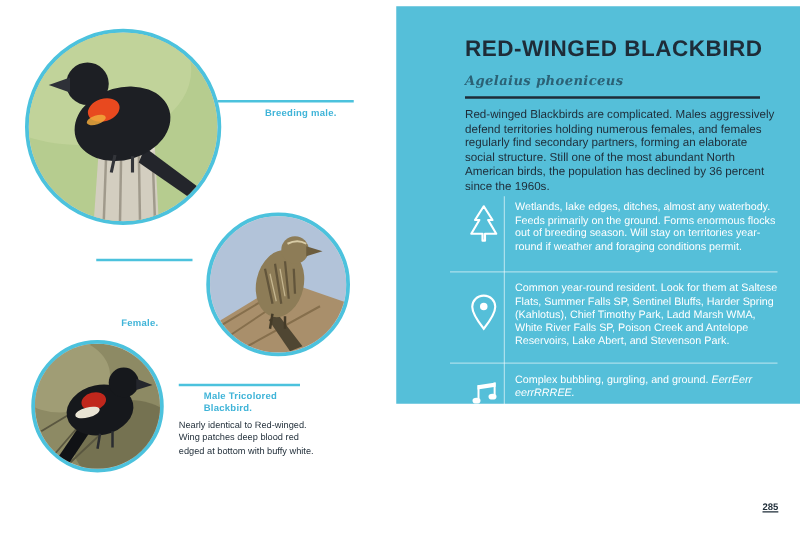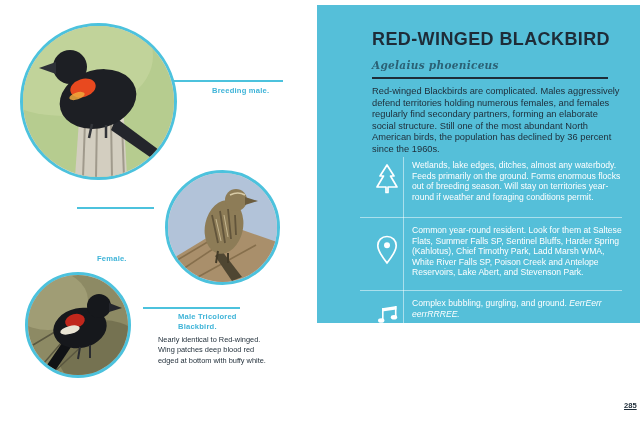--- a/index.html
+++ b/index.html
@@ -15,21 +15,21 @@
 
   .cap-line { position:absolute; height:2px; background:#4cc2dd; }
   #cap1-line { left:174px; top:80px;  width:109px; }
   #cap2-line { left:77px;  top:207px; width:77px;  }
   #cap3-line { left:143px; top:307px; width:97px;  }
 
   .caption { position:absolute; color:#25323d; font-size:7.4px; line-height:10.4px; }
   .caption .cap-title { color:#3fb4d8; font-weight:bold; font-size:7.6px; display:block; margin-bottom:2px; letter-spacing:.2px;padding-left:20px; }
   #cap1 { left:192px; top:86px;  width:104px; }
   #cap2 { left:77px;  top:212px; width:92px;margin-top:42px;  }
-  #cap3 { left:143px; top:312px; width:108px;margin-left:15px; }
+  #cap3 { left:143px; top:312px; width:108px; }
 
   
   #right-page { position:absolute; left:317px; top:5px; width:323px; height:318px; background:#55bfd9; }
   #species-title { position:absolute; left:55px; top:24px; width:260px; color:#1e2c38; font-size:18px; font-weight:bold; letter-spacing:.4px; white-space:nowrap; }
   #sci-name { position:absolute; left:55px; top:54px; color:#2b6175; font-family:"DejaVu Serif", serif; font-style:italic; font-weight:bold; font-size:10.5px; letter-spacing:.3px;text-align:right; }
   #title-rule { position:absolute; left:55px; top:72px; width:236px; height:2px; background:#1e2c38; }
   #intro { position:absolute; left:55px; top:81px; width:252px; color:#1e2c38; font-size:9.3px; line-height:11.6px; }
 
   .fact-text { position:absolute; left:95px; width:214px; color:#ffffff; font-size:8.6px; line-height:10.6px; }
   .fact-text .call { font-style:italic; }
@@ -40,21 +40,21 @@
 
   .fact-divider { position:absolute; left:43px; width:262px; height:1px; background:rgba(255,255,255,.5); }
   #div1 { top:212px; } #div2 { top:285px; } #div3 { top:324px; }
   #icon-rail { position:absolute; left:86px; top:152px; width:1px; height:238px; background:rgba(255,255,255,.5); }
 
   .fact-icon { position:absolute; left:55px; width:30px; display:flex; justify-content:center; }
   #icon1 { top:158px; } #icon2 { top:230px; } #icon3 { top:300px; } #icon4 { top:347px; }
 
   #footer-measure { position:absolute; left:118px; top:394px; color:#ffffff; font-size:7.8px; font-weight:bold; letter-spacing:1.4px; white-space:nowrap; }
   #footer-bird { position:absolute; left:258px; top:390px; }
-  #page-number { position:absolute; left:307px; top:396px; color:#1e2c38; font-size:7.6px; font-weight:bold;text-decoration:underline; }
+  #page-number { position:absolute; left:293px; top:396px; color:#1e2c38; font-size:7.6px; font-weight:bold;text-decoration:underline; }
 </style>
 </head>
 <body>
 
 <div id="canvas">
 
   <div class="photo-circle" id="circle1">
     <svg viewBox="0 0 151 151">
       <rect x="0" y="0" width="151" height="151" fill="#b6cc8f"></rect>
       <ellipse cx="40" cy="30" rx="90" ry="60" fill="#c6d69e" opacity=".7"></ellipse>

